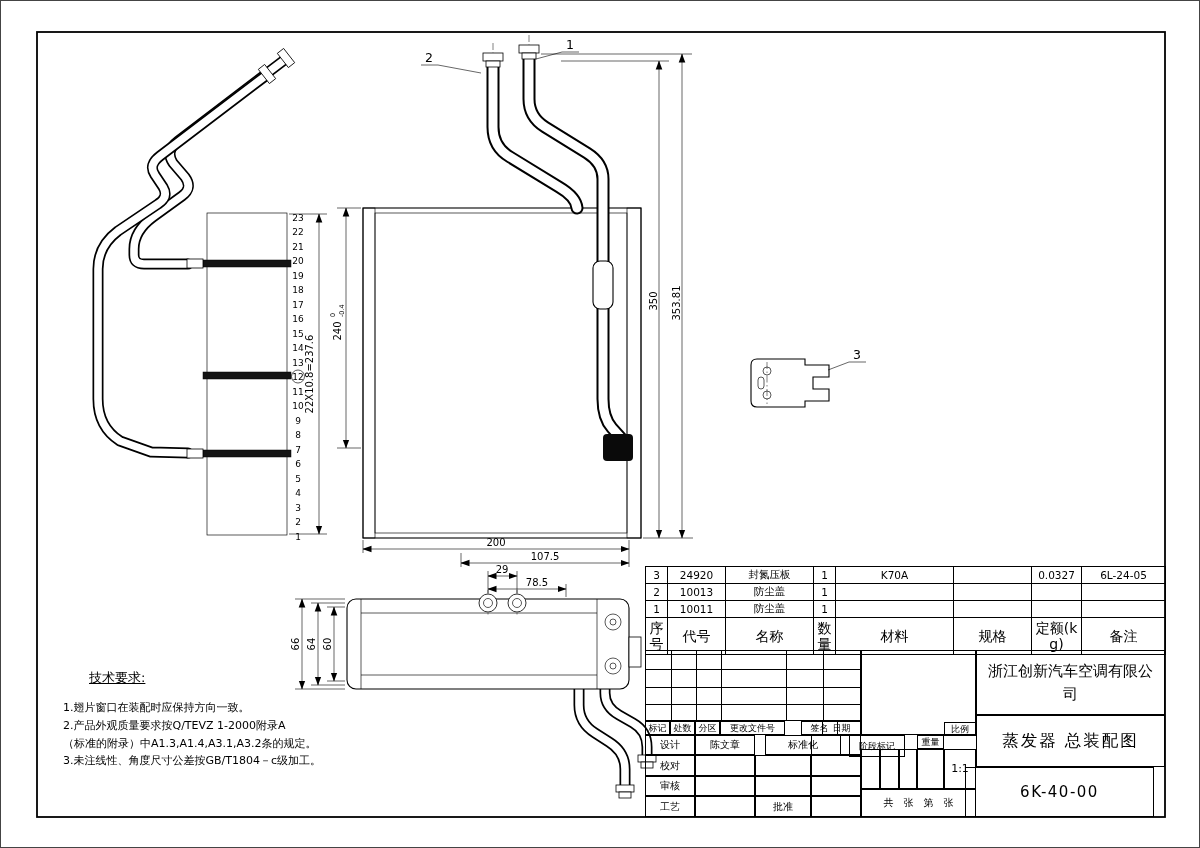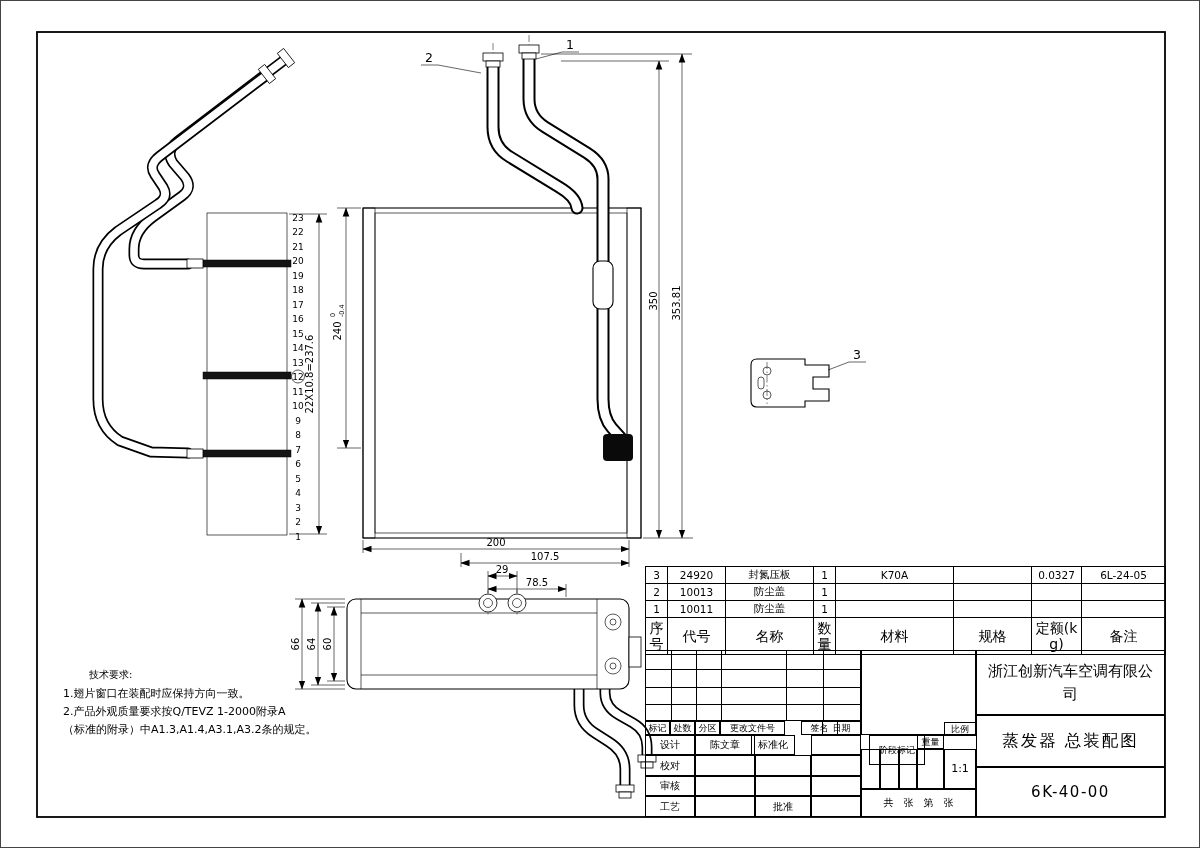--- a/index.html
+++ b/index.html
@@ -16,21 +16,21 @@
   svg .po{stroke:#000;stroke-width:13;fill:none;stroke-linecap:round;stroke-linejoin:round}
   svg .pi{stroke:#fff;stroke-width:9;fill:none;stroke-linecap:round;stroke-linejoin:round}
   svg .po2{stroke:#000;stroke-width:11;fill:none;stroke-linecap:round;stroke-linejoin:round}
   svg .pi2{stroke:#fff;stroke-width:7.6;fill:none;stroke-linecap:round;stroke-linejoin:round}
   svg .dim{stroke:#000;stroke-width:.6;fill:none}
   svg .dima{marker-start:url(#arr);marker-end:url(#arr)}
   svg .cl{stroke:#000;stroke-width:.5;stroke-dasharray:7 2.5 1.5 2.5;fill:none}
   svg text{font-family:"DejaVu Sans","Liberation Sans",sans-serif;fill:#000}
   svg .f9{font-size:9px}  svg .f10{font-size:10px}  svg .f12{font-size:12.5px}
   .tech{position:absolute;left:62px;top:666px;width:262px;font-size:11px;line-height:1.62;}
-  .tech .h{font-size:10px;margin:0 0 2px 26px;}
+  .tech .h{font-size:13px;margin:0 0 11px 26px;text-decoration:underline;}
   .bom{position:absolute;left:644px;top:565px;width:520px;border-collapse:collapse;table-layout:fixed;border:1.5px solid #000;}
   .bom td{border:1px solid #000;font-size:10.5px;text-align:center;padding:0;overflow:hidden;white-space:nowrap;height:16px;}
   .bom tr.h td{height:36px;font-size:14px;white-space:normal;word-break:break-all;line-height:1.15;}
   .tblock{position:absolute;left:644px;top:649px;width:520px;height:167px;}
   .tc{position:absolute;box-sizing:border-box;border:1px solid #000;display:flex;align-items:center;
       justify-content:center;font-size:10px;text-align:center;line-height:1.2;white-space:pre;}
   .tc.f9{font-size:9px}
   .tc.big{font-size:15px;line-height:1.5;white-space:normal;padding:0 8px;}
   .tc.ttl{font-size:16.5px;letter-spacing:2px;}
   .tc.num{font-size:15px;letter-spacing:1.5px;}
@@ -259,20 +259,21 @@
     <line class="dim dima" x1="333" y1="606" x2="333" y2="680"></line>
     <text class="f10" transform="rotate(-90 327 643)" x="327" y="646" text-anchor="middle">60</text>
   </g>
 </svg>
 
 <div class="tech">
   <div class="h">技术要求:</div>
   <div>1.翅片窗口在装配时应保持方向一致。</div>
   <div>2.产品外观质量要求按Q/TEVZ 1-2000附录A</div>
   <div>（标准的附录）中A1.3,A1.4,A3.1,A3.2条的规定。</div>
+  <div>3.未注线性、角度尺寸公差按GB/T1804－c级加工。</div>
 </div>
 
 <table class="bom">
   <colgroup>
     <col style="width:22px">
         <col style="width:58px">
         <col style="width:88px">
         <col style="width:22px">
     <col style="width:118px">
         <col style="width:78px">
@@ -327,44 +328,44 @@
   <div class="tc revgrid" style="left:0;top:0;width:216px;height:71px"></div>
   <div class="tc f9" style="left:0;top:71px;width:25px;height:14px">标记</div>
   <div class="tc f9" style="left:25px;top:71px;width:25px;height:14px">处数</div>
   <div class="tc f9" style="left:50px;top:71px;width:25px;height:14px">分区</div>
   <div class="tc f9" style="left:75px;top:71px;width:65px;height:14px">更改文件号</div>
   <div class="tc f9" style="left:156px;top:71px;width:37px;height:14px">签名</div>
   <div class="tc f9" style="left:177px;top:71px;width:39px;height:14px">日期</div>
 
   <div class="tc" style="left:0;top:85px;width:50px;height:20px">设计</div>
   <div class="tc" style="left:50px;top:85px;width:60px;height:20px">陈文章</div>
-  <div class="tc" style="left:106px;top:85px;width:44px;height:20px">标准化</div>
+  <div class="tc" style="left:120px;top:85px;width:76px;height:20px">标准化</div>
   <div class="tc" style="left:166px;top:85px;width:50px;height:20px"></div>
   <div class="tc" style="left:0;top:105px;width:50px;height:21px">校对</div>
   <div class="tc" style="left:50px;top:105px;width:60px;height:21px"></div>
   <div class="tc" style="left:110px;top:105px;width:56px;height:21px"></div>
   <div class="tc" style="left:166px;top:105px;width:50px;height:21px"></div>
   <div class="tc" style="left:0;top:126px;width:50px;height:20px">审核</div>
   <div class="tc" style="left:50px;top:126px;width:60px;height:20px"></div>
   <div class="tc" style="left:110px;top:126px;width:56px;height:20px"></div>
   <div class="tc" style="left:166px;top:126px;width:50px;height:20px"></div>
   <div class="tc" style="left:0;top:146px;width:50px;height:21px">工艺</div>
   <div class="tc" style="left:50px;top:146px;width:60px;height:21px"></div>
   <div class="tc" style="left:110px;top:146px;width:56px;height:21px">批准</div>
   <div class="tc" style="left:166px;top:146px;width:50px;height:21px"></div>
 
   <div class="tc" style="left:216px;top:0;width:115px;height:85px"></div>
-  <div class="tc f9" style="left:224px;top:85px;width:56px;height:30px">阶段标记</div>
+  <div class="tc f9" style="left:204px;top:85px;width:56px;height:22px">阶段标记</div>
   <div class="tc f9" style="left:272px;top:85px;width:27px;height:14px">重量</div>
   <div class="tc f9" style="left:299px;top:72px;width:32px;height:14px">比例</div>
   <div class="tc" style="left:216px;top:99px;width:19px;height:40px"></div>
   <div class="tc" style="left:235px;top:99px;width:19px;height:40px"></div>
   <div class="tc" style="left:254px;top:99px;width:18px;height:40px"></div>
   <div class="tc" style="left:272px;top:99px;width:27px;height:40px"></div>
   <div class="tc" style="left:299px;top:99px;width:32px;height:40px;font-size:11px">1:1</div>
   <div class="tc" style="left:216px;top:139px;width:115px;height:28px">共　张　第　张</div>
 
   <div class="tc big" style="left:331px;top:0;width:189px;height:65px">浙江创新汽车空调有限公司</div>
   <div class="tc ttl" style="left:331px;top:65px;width:189px;height:52px">蒸发器 总装配图</div>
-  <div class="tc num" style="left:331px;top:117px;width:189px;height:50px">6K-40-00</div>
+  <div class="tc num" style="left:320px;top:117px;width:189px;height:50px">6K-40-00</div>
 </div>
 
 </div>
 
 </body></html>

